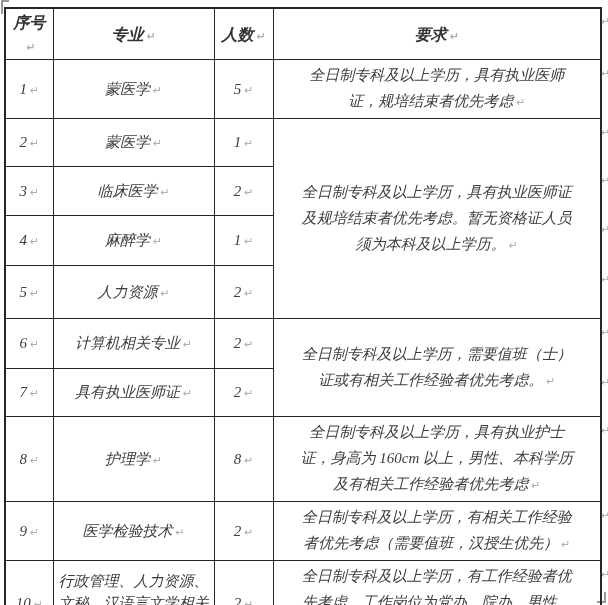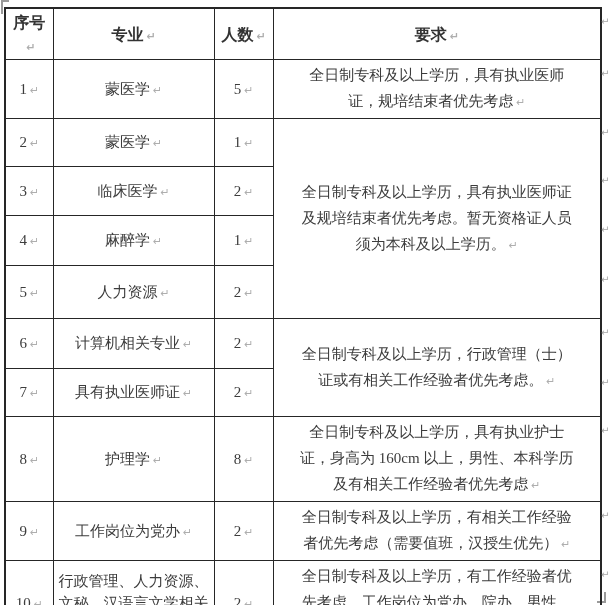--- a/index.html
+++ b/index.html
@@ -2,20 +2,21 @@
 <html><head>
 <meta charset="utf-8">
 <style>
   html,body{margin:0;padding:0;}
   #screen{
     position:relative;
     width:608px;height:605px;
     background:#ffffff;
     overflow:hidden;
     font-family:"Liberation Serif","DejaVu Serif",serif;
+    font-style:italic;
   }
   table.doc-table{
     position:absolute;left:4px;top:7px;
     width:596px;
     border-collapse:collapse;
     table-layout:fixed;
     border:2px solid #262626;
   }
   .doc-table th,.doc-table td{
     border:1px solid #262626;
@@ -127,36 +128,36 @@
         </tr>
         <tr>
           <td><span class="pm">5</span></td>
           <td><span class="pm">人力资源</span></td>
           <td><span class="pm">2</span></td>
         </tr>
         <tr>
           <td><span class="pm">6</span></td>
           <td><span class="pm">计算机相关专业</span></td>
           <td><span class="pm">2</span></td>
-          <td class="req" rowspan="2"><span class="pm">全日制专科及以上学历，行政管理（士）证或有相关工作经验者优先考虑。</span></td>
+          <td class="req" rowspan="2"><span class="pm">全日制专科及以上学历，需要值班（士）证或有相关工作经验者优先考虑。</span></td>
         </tr>
         <tr>
           <td><span class="pm">7</span></td>
           <td><span class="pm">具有执业医师证</span></td>
           <td><span class="pm">2</span></td>
         </tr>
         <tr>
           <td><span class="pm">8</span></td>
           <td><span class="pm">护理学</span></td>
           <td><span class="pm">8</span></td>
           <td class="req" rowspan="1"><span class="pm">全日制专科及以上学历，具有执业护士证，身高为 160cm 以上，男性、本科学历及有相关工作经验者优先考虑</span></td>
         </tr>
         <tr>
           <td><span class="pm">9</span></td>
-          <td><span class="pm">工作岗位为党办</span></td>
+          <td><span class="pm">医学检验技术</span></td>
           <td><span class="pm">2</span></td>
           <td class="req" rowspan="1"><span class="pm">全日制专科及以上学历，有相关工作经验者优先考虑（需要值班，汉授生优先）</span></td>
         </tr>
         <tr>
           <td><span class="pm">10</span></td>
           <td><span class="pm">行政管理、人力资源、文秘、汉语言文学相关专业</span></td>
           <td><span class="pm">2</span></td>
           <td class="req" rowspan="1"><span class="pm">全日制专科及以上学历，有工作经验者优先考虑，工作岗位为党办、院办，男性、汉授生优先</span></td>
         </tr>
       </tbody>

